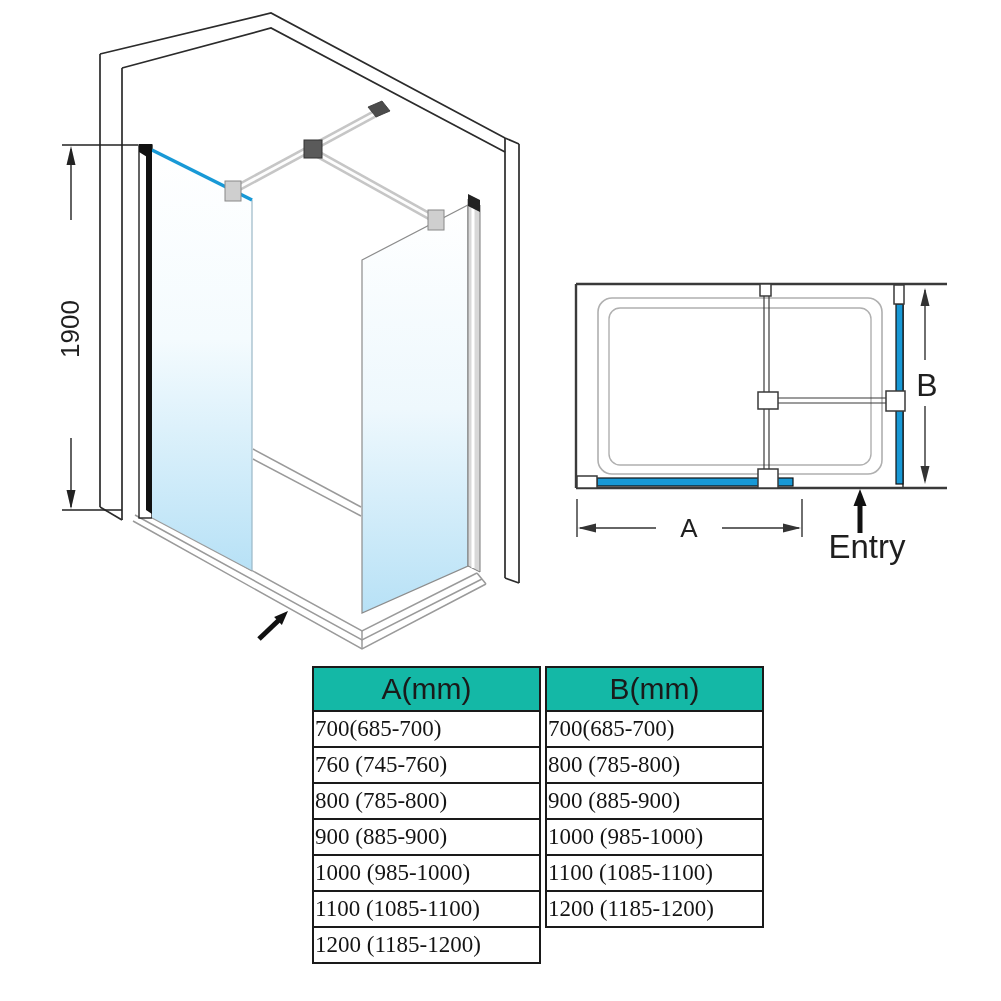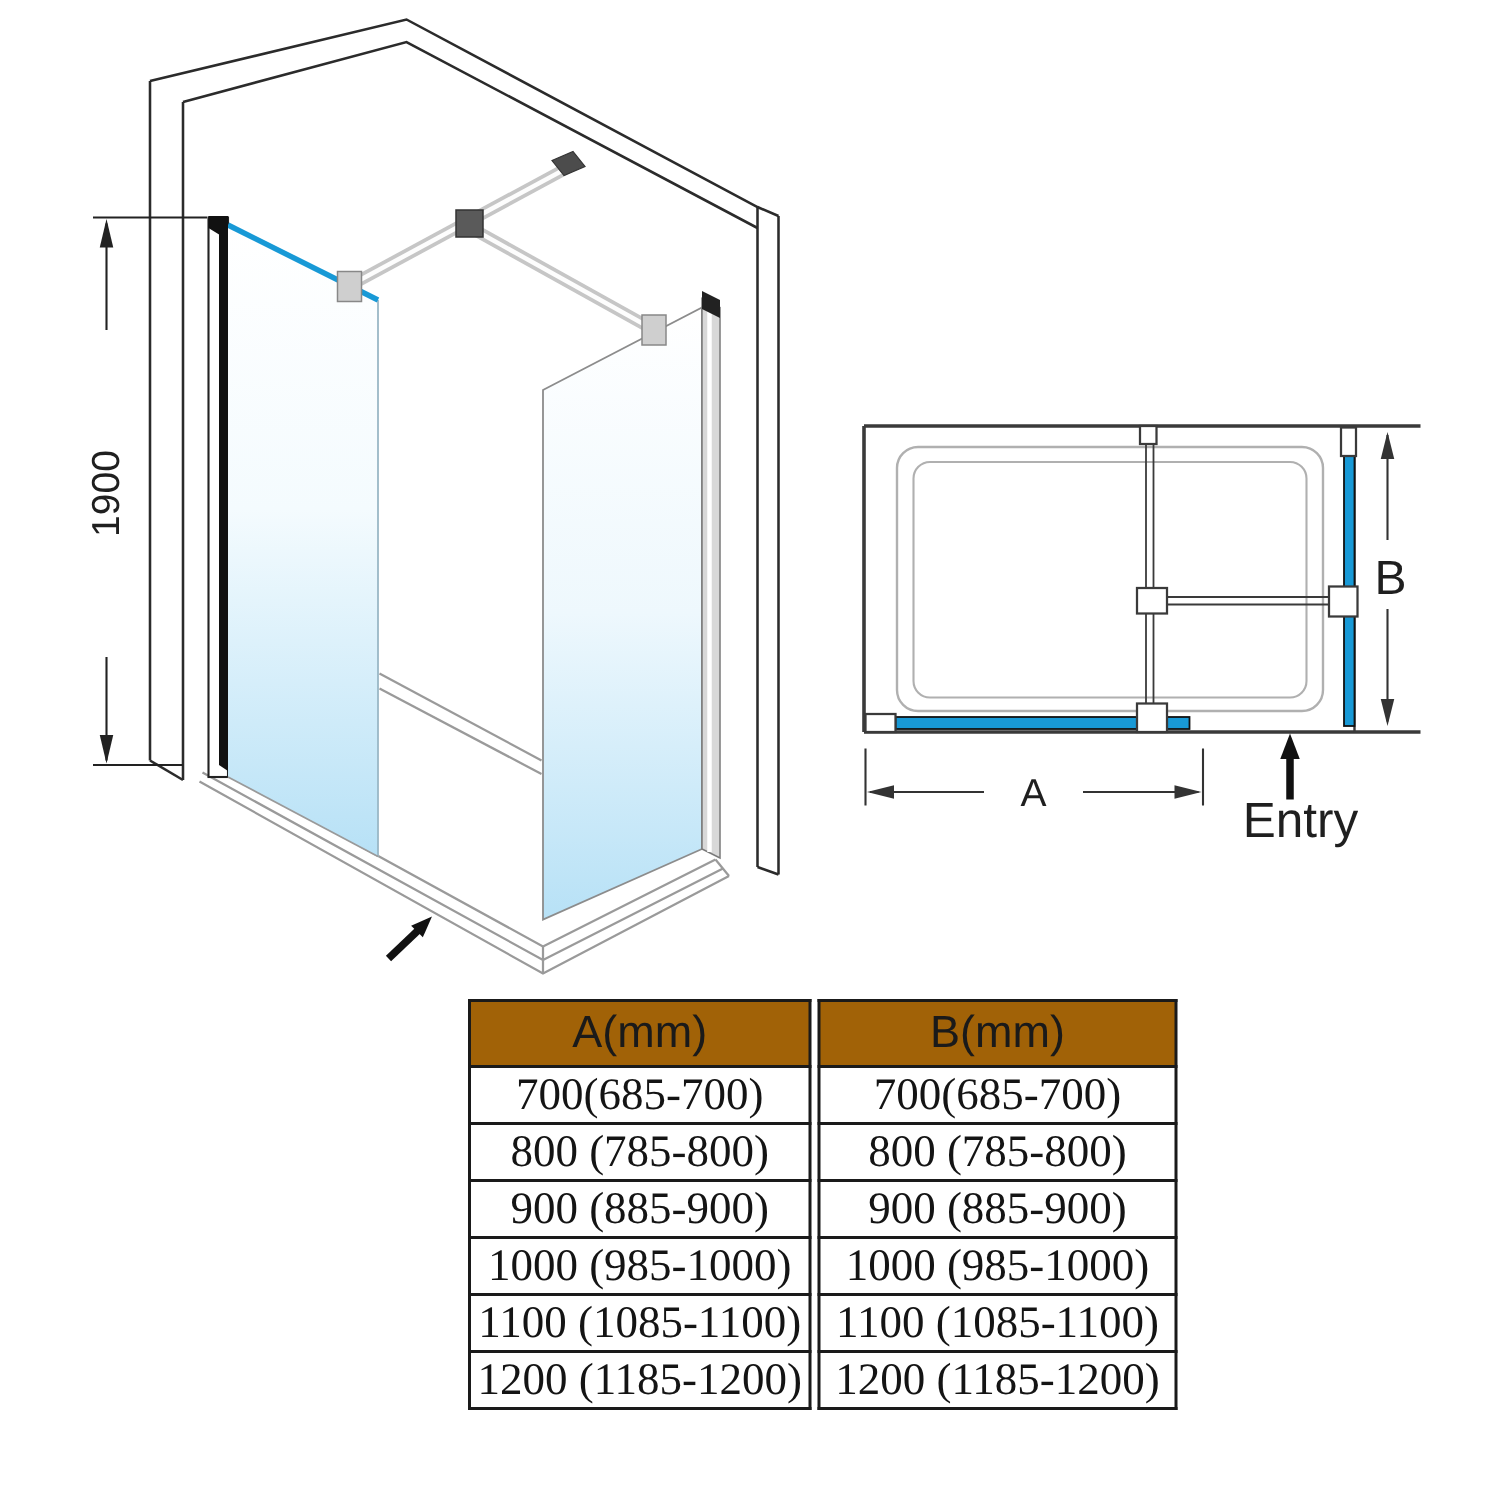--- a/index.html
+++ b/index.html
@@ -5,28 +5,28 @@
   html,body{margin:0;padding:0;background:#ffffff;}
   .canvas{position:relative;width:1001px;height:1001px;background:#ffffff;overflow:hidden;
           font-family:"Liberation Sans",sans-serif;}
   svg{position:absolute;left:0;top:0;}
   svg text{font-family:"Liberation Sans",sans-serif;fill:#1f1f1f;}
 
   .tables-wrap{position:absolute;top:666px;left:312px;width:452px;}
   table.size-table{border-collapse:collapse;position:absolute;top:0;background:#fff;
                    table-layout:fixed;}
   table.size-table.a{left:0;width:229px;}
-  table.size-table.b{left:233px;width:240px;}
+  table.size-table.b{left:233px;width:219px;}
   table.size-table th{
-    background:#a16207;border:2px solid #1a1a1a;height:40px;
+    background:#14b8a6;border:2px solid #1a1a1a;height:40px;
     font-size:30px;font-weight:400;color:#1a1a1a;text-align:center;vertical-align:middle;
     font-family:"Liberation Sans",sans-serif;letter-spacing:0px;}
   table.size-table td{
-    border:2px solid #1a1a1a;height:32px;text-align:center;vertical-align:middle;
-    font-size:30px;color:#141414;font-family:"Liberation Serif",serif;white-space:nowrap;}
+    border:2px solid #1a1a1a;height:32px;text-align:left;vertical-align:middle;
+    font-size:23px;color:#141414;font-family:"Liberation Serif",serif;white-space:nowrap;}
 </style>
 </head>
 <body>
 
 <div class="canvas">
 
   <svg width="1001" height="1001" viewBox="0 0 1001 1001">
     <defs>
       <linearGradient id="glassGrad" x1="0" y1="0" x2="0" y2="1">
         <stop offset="0" stop-color="#ffffff"></stop>
@@ -182,20 +182,23 @@
       <thead>
         <tr>
           <th>A(mm)</th>
         </tr>
       </thead>
       <tbody>
           <tr>
             <td>700(685-700)</td>
           </tr>
           <tr>
+            <td>760 (745-760)</td>
+          </tr>
+          <tr>
             <td>800 (785-800)</td>
           </tr>
           <tr>
             <td>900 (885-900)</td>
           </tr>
           <tr>
             <td>1000 (985-1000)</td>
           </tr>
           <tr>
             <td>1100 (1085-1100)</td>

